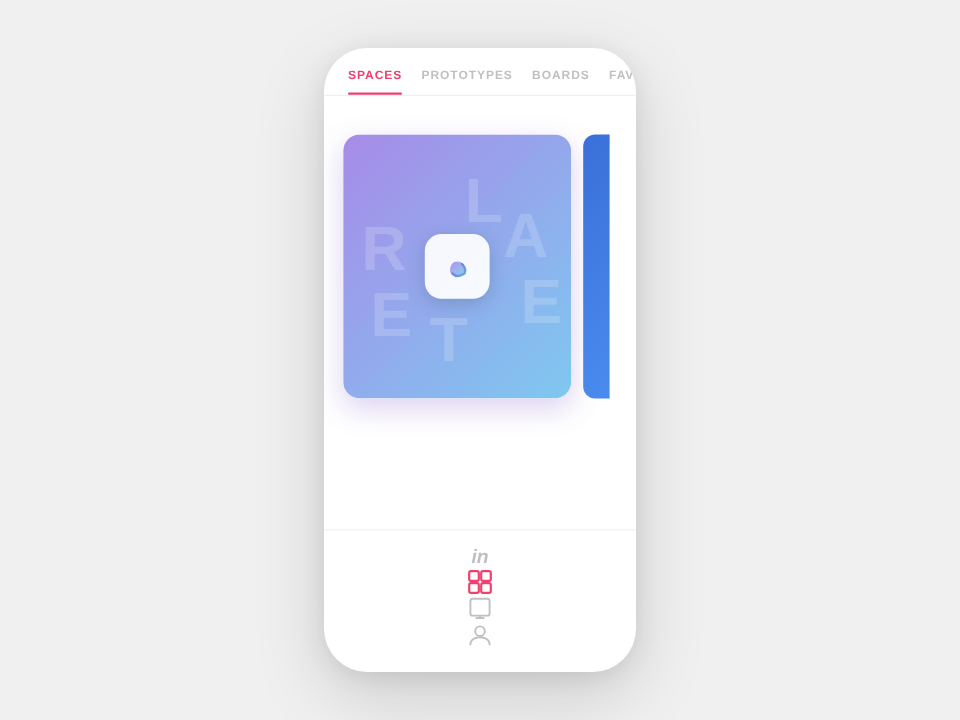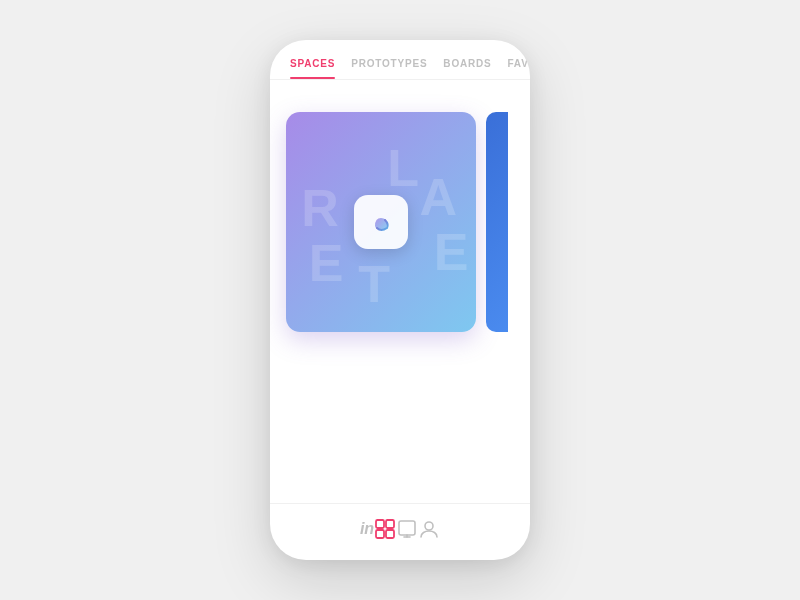--- a/index.html
+++ b/index.html
@@ -195,24 +195,25 @@
       border-radius: 10px 0 0 10px;
       background: linear-gradient(135deg, #3a6fd8 0%, #4a8bef 100%);
       flex-shrink: 0;
       margin-top: 0;
     }
 
     
     .bottom-nav {
       display: flex;
       align-items: center;
-      justify-content: center;
+      justify-content: flex-start;
       padding: 14px 20px 20px 20px;
       border-top: 1px solid #f0f0f0;
       margin-top: auto;
+      flex-direction: column;
     }
 
     .bottom-nav-item {
       display: flex;
       align-items: center;
       justify-content: center;
       cursor: pointer;
       color: #c0c0c0;
     }
 

